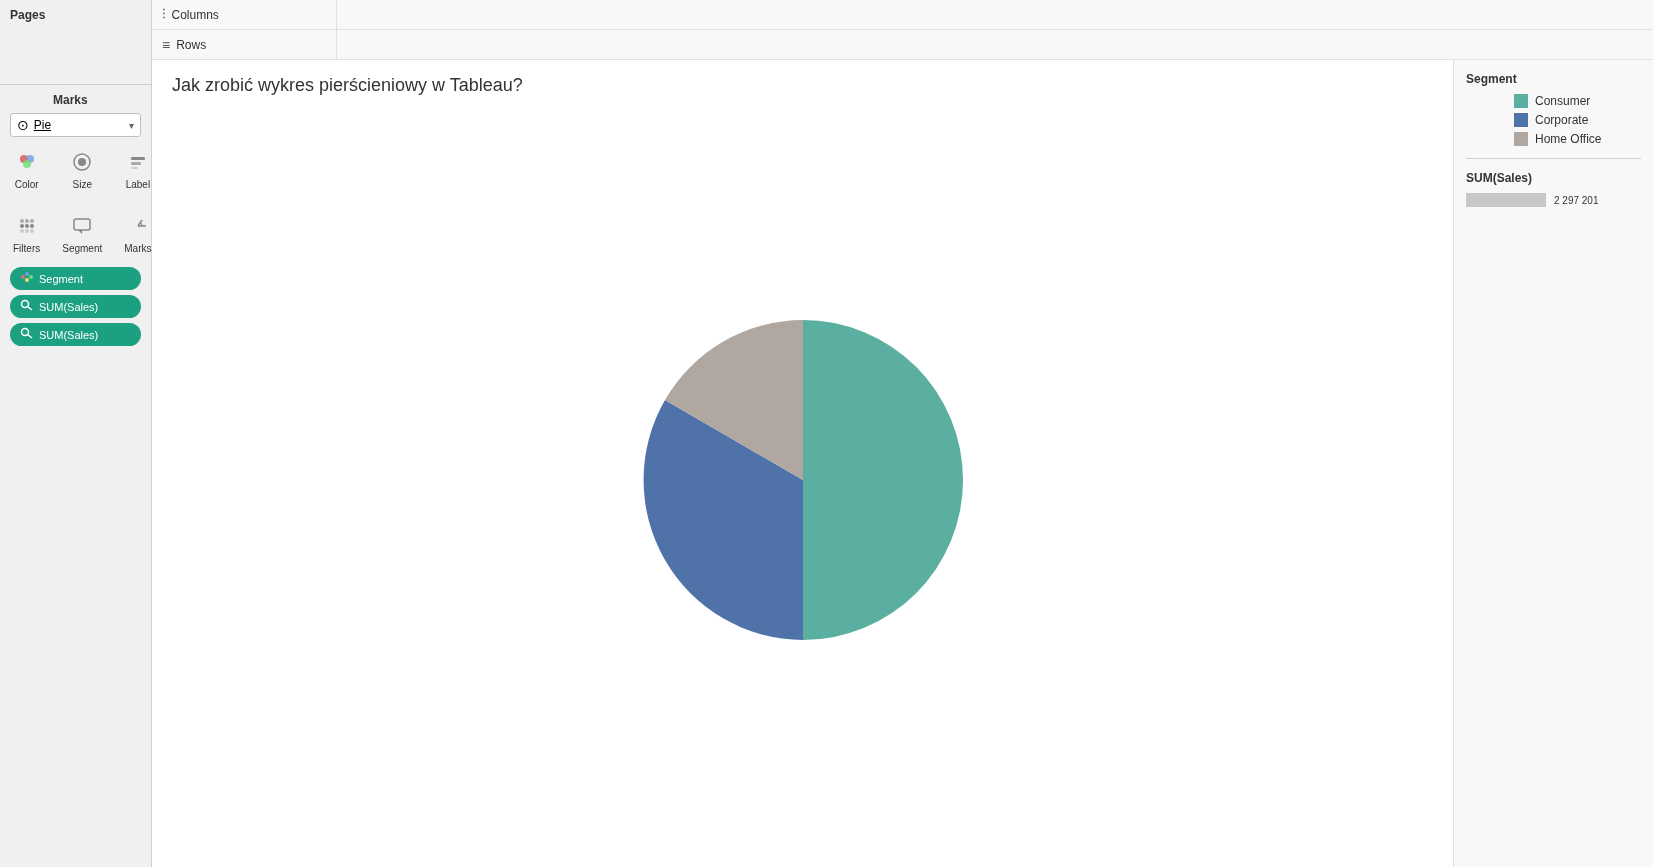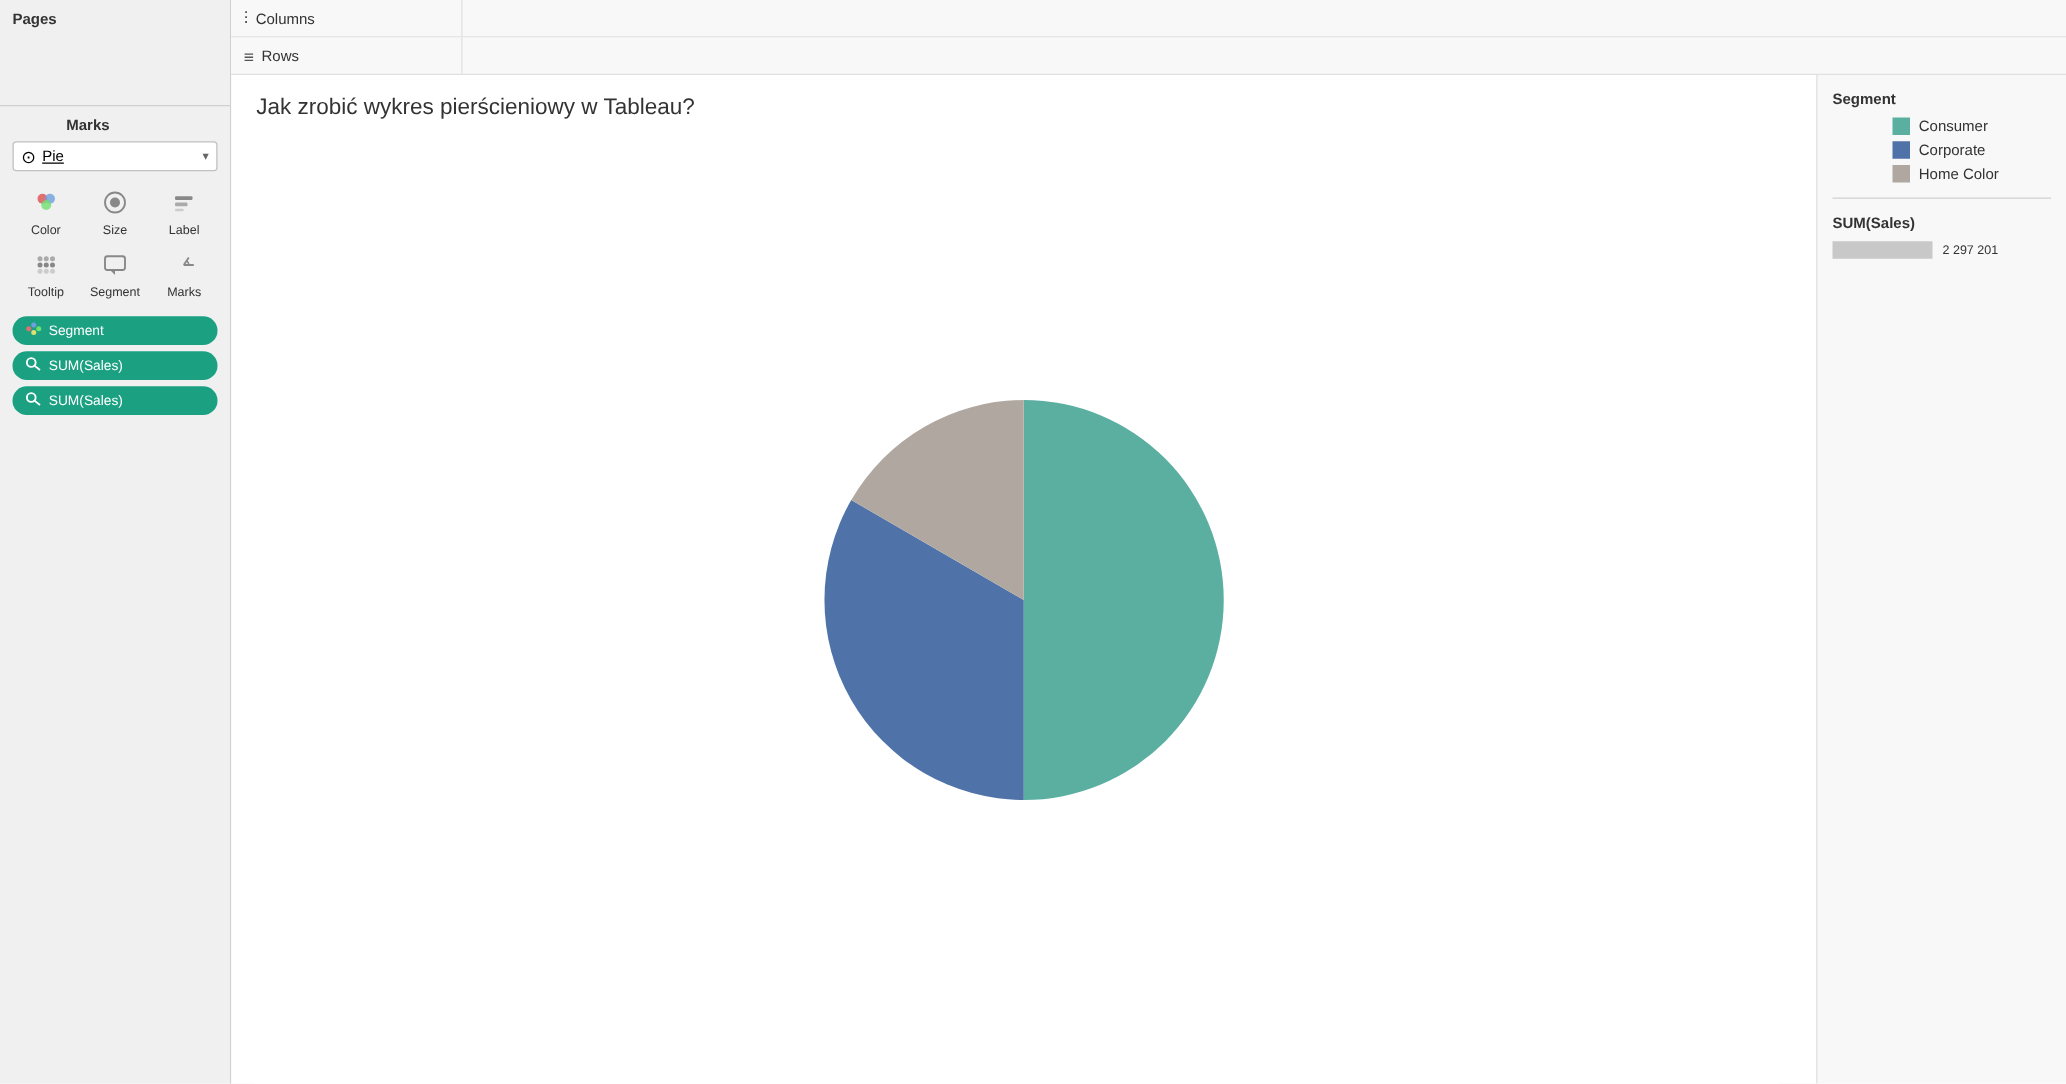--- a/index.html
+++ b/index.html
@@ -8,21 +8,21 @@
       font-size: 13px;
       background: #f5f5f5;
       display: flex;
       height: 867px;
       width: 1653px;
       overflow: hidden;
     }
 
     
     .sidebar {
-      width: 185px;
+      width: 152px;
       background: #f0f0f0;
       border-right: 1px solid #d0d0d0;
       display: flex;
       flex-direction: column;
       flex-shrink: 0;
     }
 
     .sidebar-section {
       border-bottom: 1px solid #d0d0d0;
       padding: 8px 10px;
@@ -77,21 +77,21 @@
     }
 
     .marks-type-arrow {
       font-size: 10px;
       color: #666;
     }
 
     .marks-controls {
       display: grid;
       grid-template-columns: 1fr 1fr 1fr;
-      gap: 2px;
+      gap: 16px;
       margin-bottom: 8px;
     }
 
     .marks-control-btn {
       display: flex;
       flex-direction: column;
       align-items: center;
       padding: 5px 3px;
       cursor: pointer;
       border-radius: 3px;
@@ -329,21 +329,21 @@
             <circle cx="10" cy="10" r="2" fill="#888"></circle>
             <circle cx="15" cy="10" r="2" fill="#888"></circle>
             <circle cx="5" cy="5" r="2" fill="#aaa"></circle>
             <circle cx="10" cy="5" r="2" fill="#aaa"></circle>
             <circle cx="15" cy="5" r="2" fill="#aaa"></circle>
             <circle cx="5" cy="15" r="2" fill="#ccc"></circle>
             <circle cx="10" cy="15" r="2" fill="#ccc"></circle>
             <circle cx="15" cy="15" r="2" fill="#ccc"></circle>
           </svg>
         </span>
-        <span class="marks-control-label">Tooltip</span>
+        <span class="marks-control-label">Filters</span>
       </button>
 
       <button class="marks-control-btn">
         <span class="marks-control-icon">
           <svg width="20" height="20" viewBox="0 0 20 20">
             <rect x="2" y="3" width="16" height="11" rx="2" fill="none" stroke="#888" stroke-width="1.5"></rect>
             <polygon points="6,14 10,18 10,14" fill="#888"></polygon>
           </svg>
         </span>
         <span class="marks-control-label">Segment</span>
@@ -441,21 +441,21 @@
         <span class="legend-label">Consumer</span>
       </div>
 
       <div class="legend-item">
         <div class="legend-color" style="background:#4f72a8;"></div>
         <span class="legend-label">Corporate</span>
       </div>
 
       <div class="legend-item">
         <div class="legend-color" style="background:#b0a8a0;"></div>
-        <span class="legend-label">Home Color</span>
+        <span class="legend-label">Home Office</span>
       </div>
 
       <hr class="legend-divider">
 
       <div class="sum-sales-title">SUM(Sales)</div>
       <div class="sum-sales-bar-container">
         <div class="sum-sales-bar"></div>
         <span class="sum-sales-value">2 297 201</span>
       </div>
     </div>

